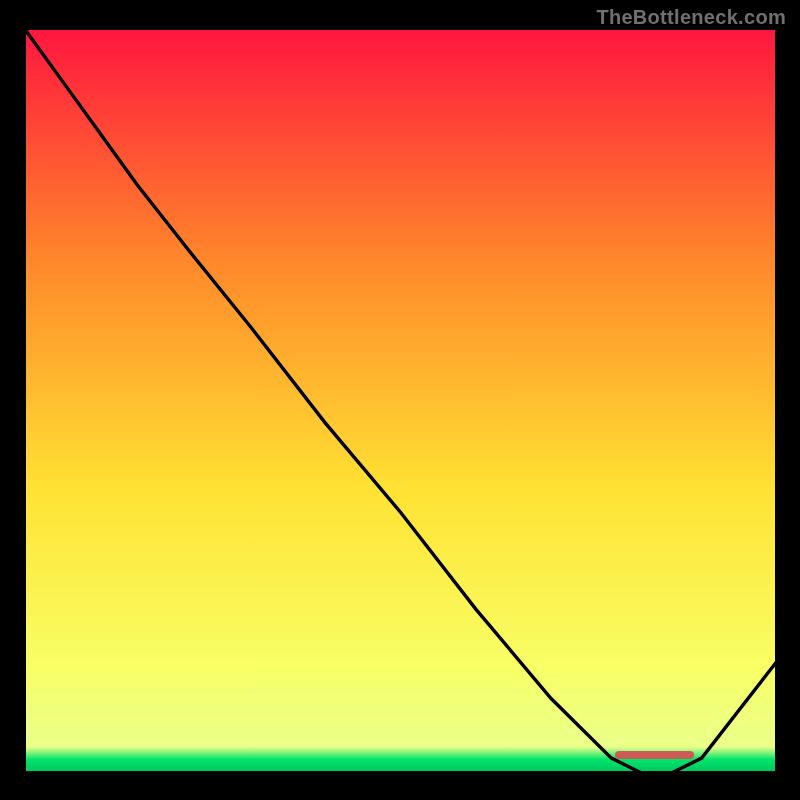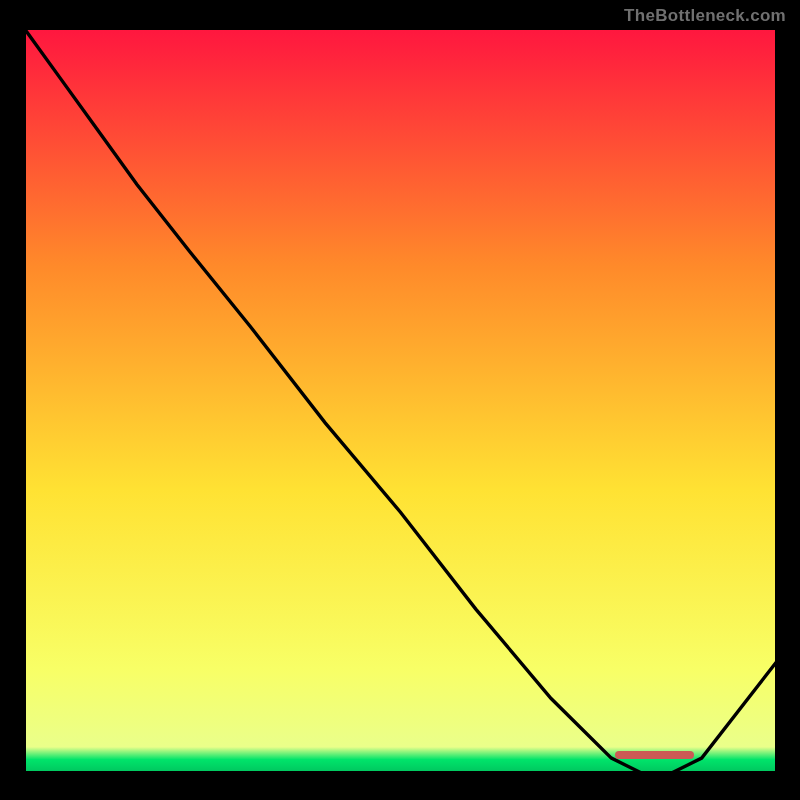--- a/index.html
+++ b/index.html
@@ -15,21 +15,21 @@
     position: relative;
     width: 800px;
     height: 800px;
     background: #000;
   }
   .watermark {
     position: absolute;
     top: 6px;
     right: 14px;
     color: #707070;
-    font-size: 17px;
+    font-size: 20px;
     font-weight: 600;
     letter-spacing: 0.3px;
     z-index: 5;
   }
   .plot-frame {
     position: absolute;
     left: 24px;
     top: 28px;
     width: 753px;
     height: 745px;

